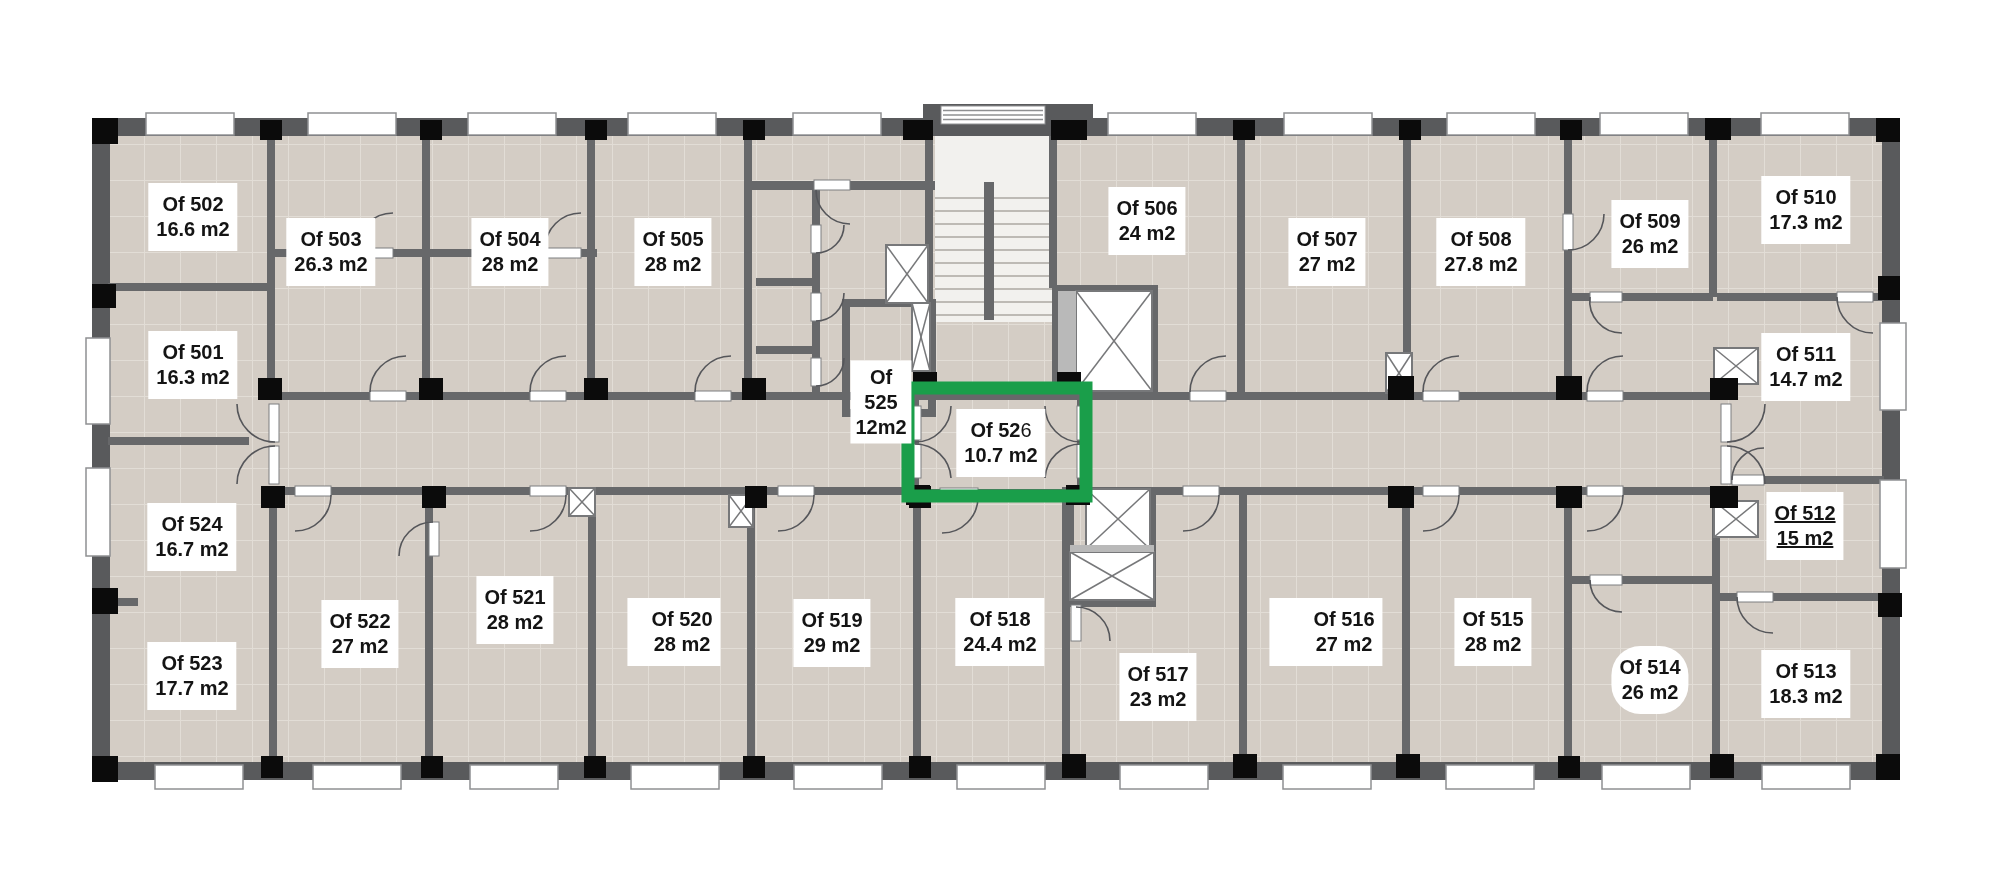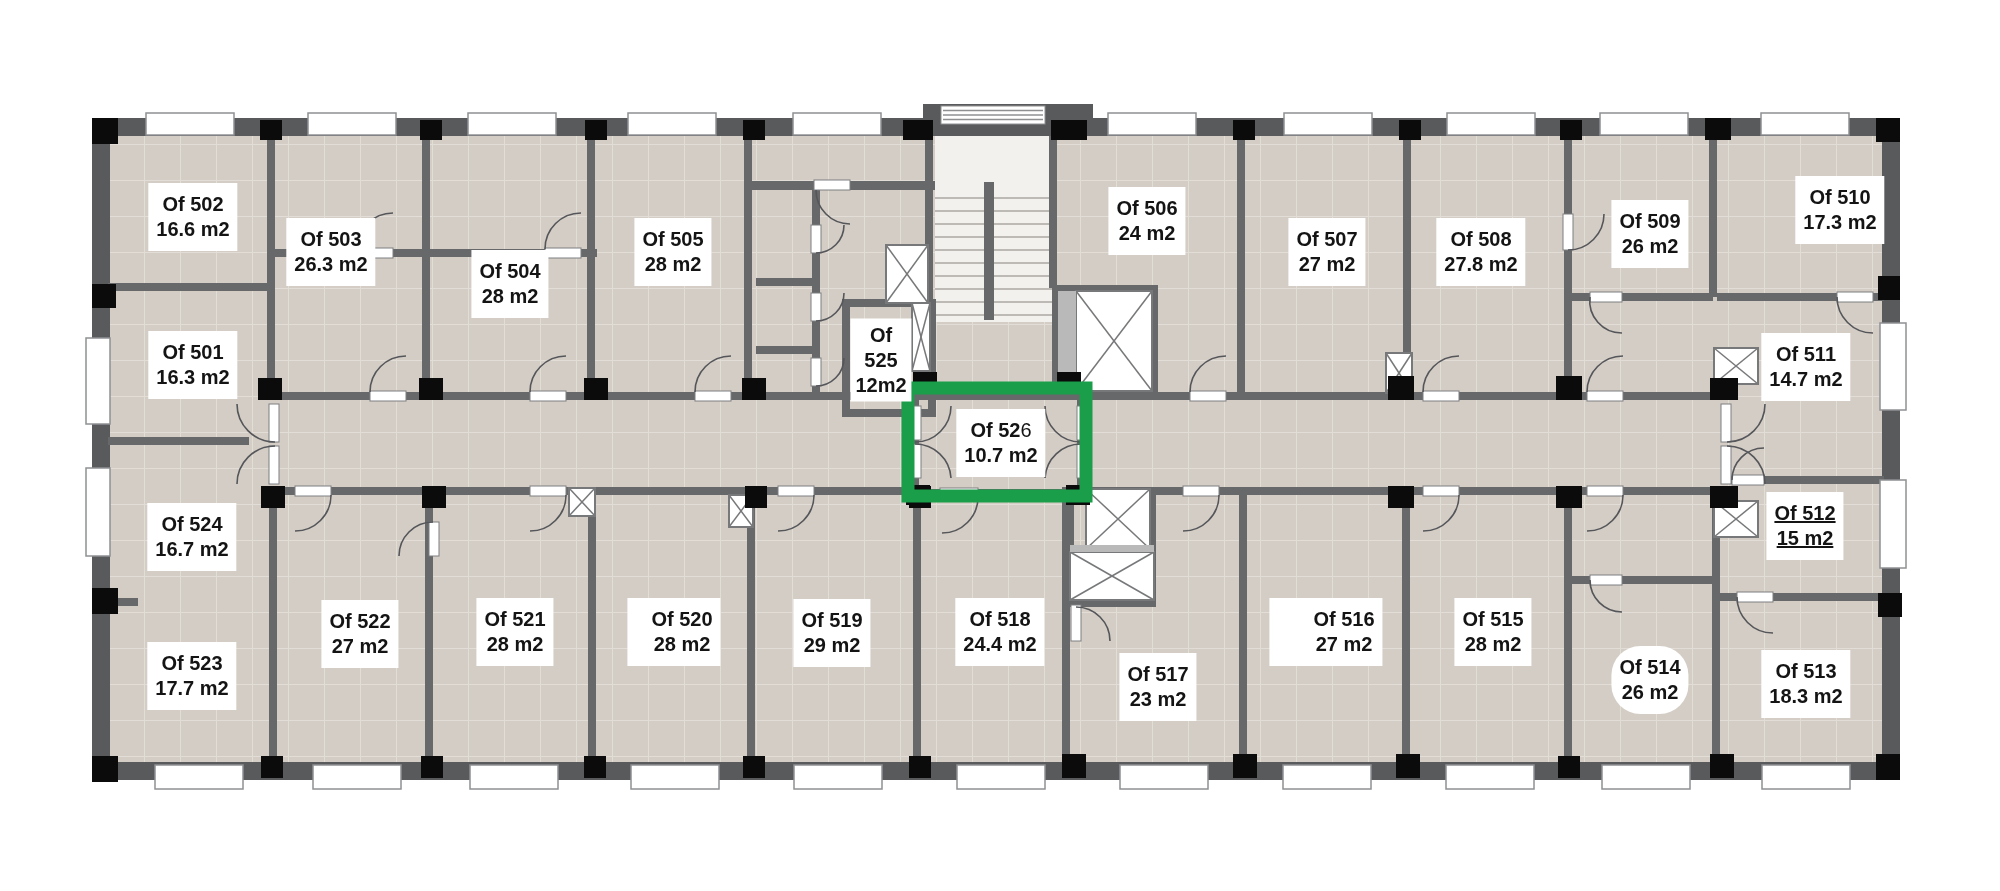--- a/index.html
+++ b/index.html
@@ -4,21 +4,21 @@
 <style>
   html,body{margin:0;padding:0;background:#ffffff;}
   .plan{position:relative;width:2000px;height:891px;background:#ffffff;overflow:hidden;
         font-family:"Liberation Sans",sans-serif;}
   .plan svg{position:absolute;left:0;top:0;}
   .labels{position:absolute;left:0;top:0;width:100%;height:100%;}
   .room-label{position:absolute;transform:translate(-50%,-50%);background:#ffffff;
       color:#141414;font-weight:bold;font-size:20px;line-height:25px;text-align:center;
       padding:9px 8px;white-space:nowrap;}
   .room-label .tail{font-weight:400;}
-  .room-label.stacked{padding:4px 5px;}
+  .room-label.stacked{padding:4px 5px;margin-top:42px;}
 </style>
 </head>
 <body>
 
 <div class="plan">
   <svg id="plan-svg" width="2000" height="891" viewBox="0 0 2000 891">
     <defs>
       <pattern id="tiles" width="36" height="36" patternUnits="userSpaceOnUse">
         <rect id="tile-base" width="36" height="36" fill="#d4cdc5"></rect>
         <path id="tile-grout" d="M 36 0 H 0 V 36" fill="none" stroke-width="2" stroke="#e2ddd6"></path>
@@ -317,21 +317,21 @@
         <div>16.3 m2</div>
       </div>
       <div class="room-label" style="left: 193px; top: 217px;">
         <div>Of 502</div>
         <div>16.6 m2</div>
       </div>
       <div class="room-label" style="left: 331px; top: 252px;">
         <div>Of 503</div>
         <div>26.3 m2</div>
       </div>
-      <div class="room-label" style="left: 510px; top: 252px; margin-top: 32px;">
+      <div class="room-label" style="left: 510px; top: 252px;">
         <div>Of 504</div>
         <div>28 m2</div>
       </div>
       <div class="room-label" style="left: 673px; top: 252px; padding-left: 8px;">
         <div>Of 505</div>
         <div>28 m2</div>
       </div>
       <div class="room-label" style="left: 1147px; top: 221px;">
         <div>Of 506</div>
         <div>24 m2</div>
@@ -341,21 +341,21 @@
         <div>27 m2</div>
       </div>
       <div class="room-label" style="left: 1481px; top: 252px;">
         <div>Of 508</div>
         <div>27.8 m2</div>
       </div>
       <div class="room-label" style="left: 1650px; top: 234px;">
         <div>Of 509</div>
         <div>26 m2</div>
       </div>
-      <div class="room-label" style="left: 1806px; top: 210px; margin-left: 34px;">
+      <div class="room-label" style="left: 1806px; top: 210px;">
         <div>Of 510</div>
         <div>17.3 m2</div>
       </div>
       <div class="room-label" style="left: 1806px; top: 367px;">
         <div>Of 511</div>
         <div>14.7 m2</div>
       </div>
       <div class="room-label" style="left: 1805px; top: 526px; text-decoration: underline;">
         <div>Of 512</div>
         <div>15 m2</div>
@@ -385,21 +385,21 @@
         <div>24.4 m2</div>
       </div>
       <div class="room-label" style="left: 832px; top: 633px;">
         <div>Of 519</div>
         <div>29 m2</div>
       </div>
       <div class="room-label" style="left: 674px; top: 632px; padding-left: 24px;">
         <div>Of 520</div>
         <div>28 m2</div>
       </div>
-      <div class="room-label" style="left: 515px; top: 632px;">
+      <div class="room-label" style="left: 515px; top: 610px;">
         <div>Of 521</div>
         <div>28 m2</div>
       </div>
       <div class="room-label" style="left: 360px; top: 634px;">
         <div>Of 522</div>
         <div>27 m2</div>
       </div>
       <div class="room-label" style="left: 192px; top: 676px;">
         <div>Of 523</div>
         <div>17.7 m2</div>

